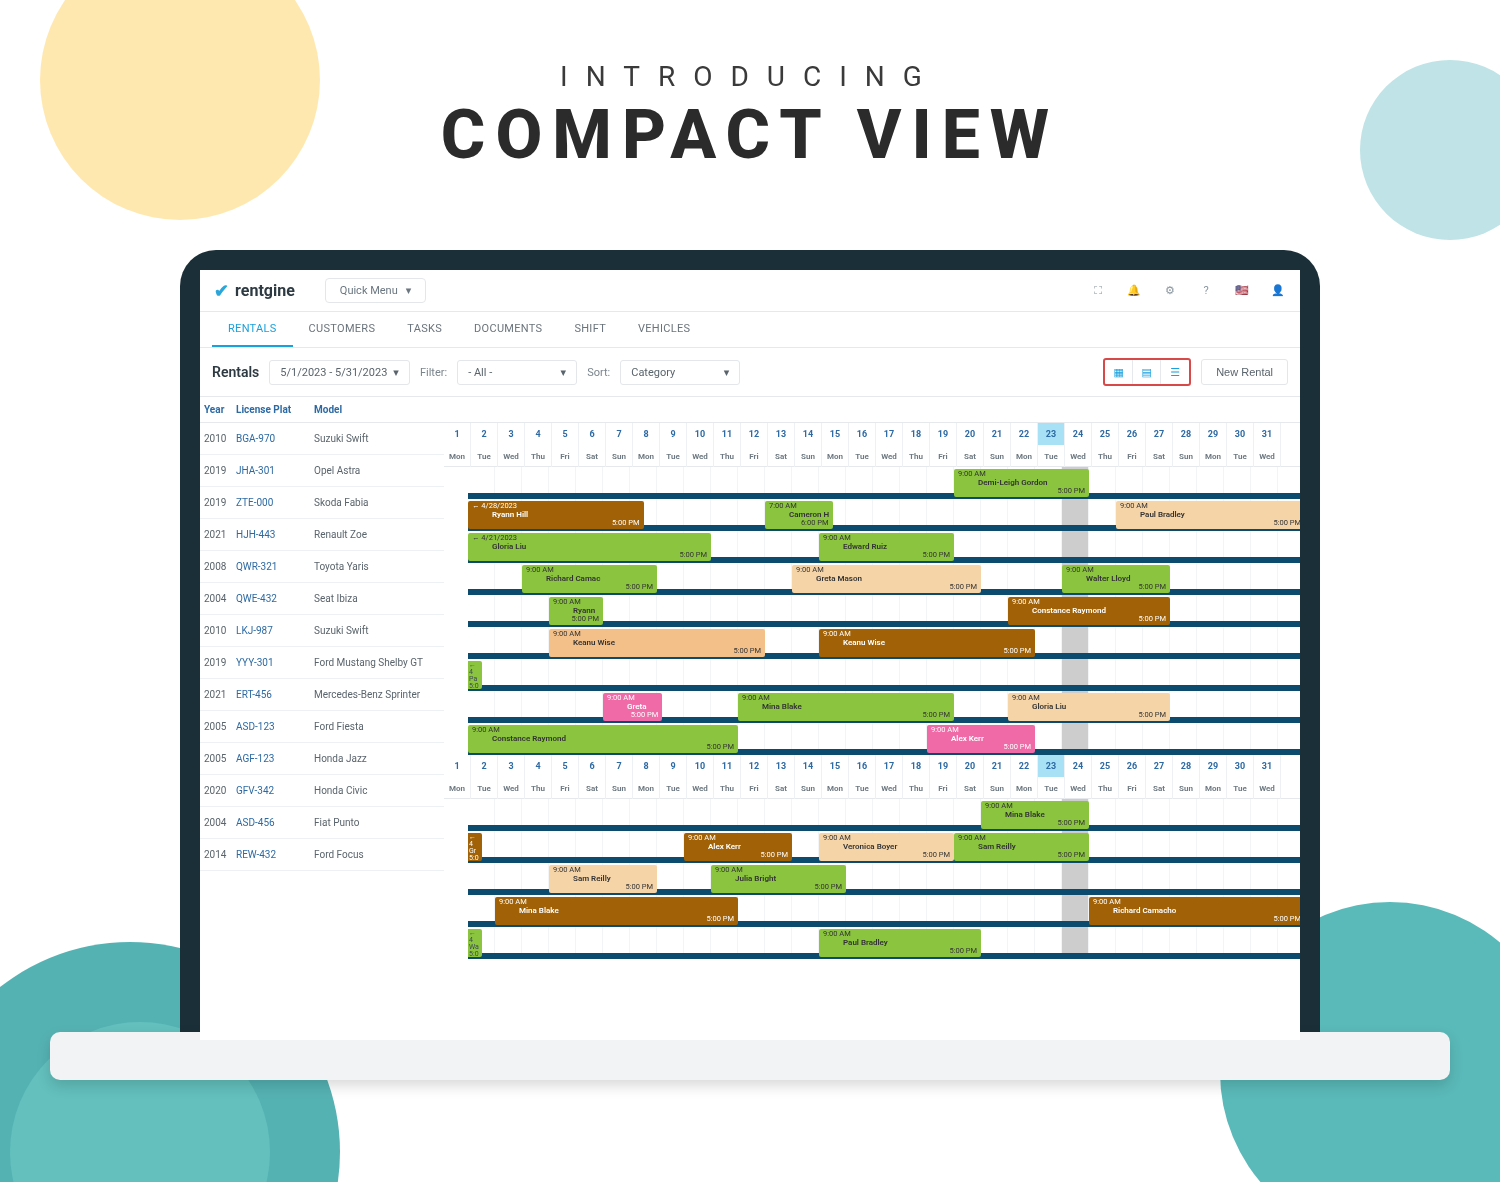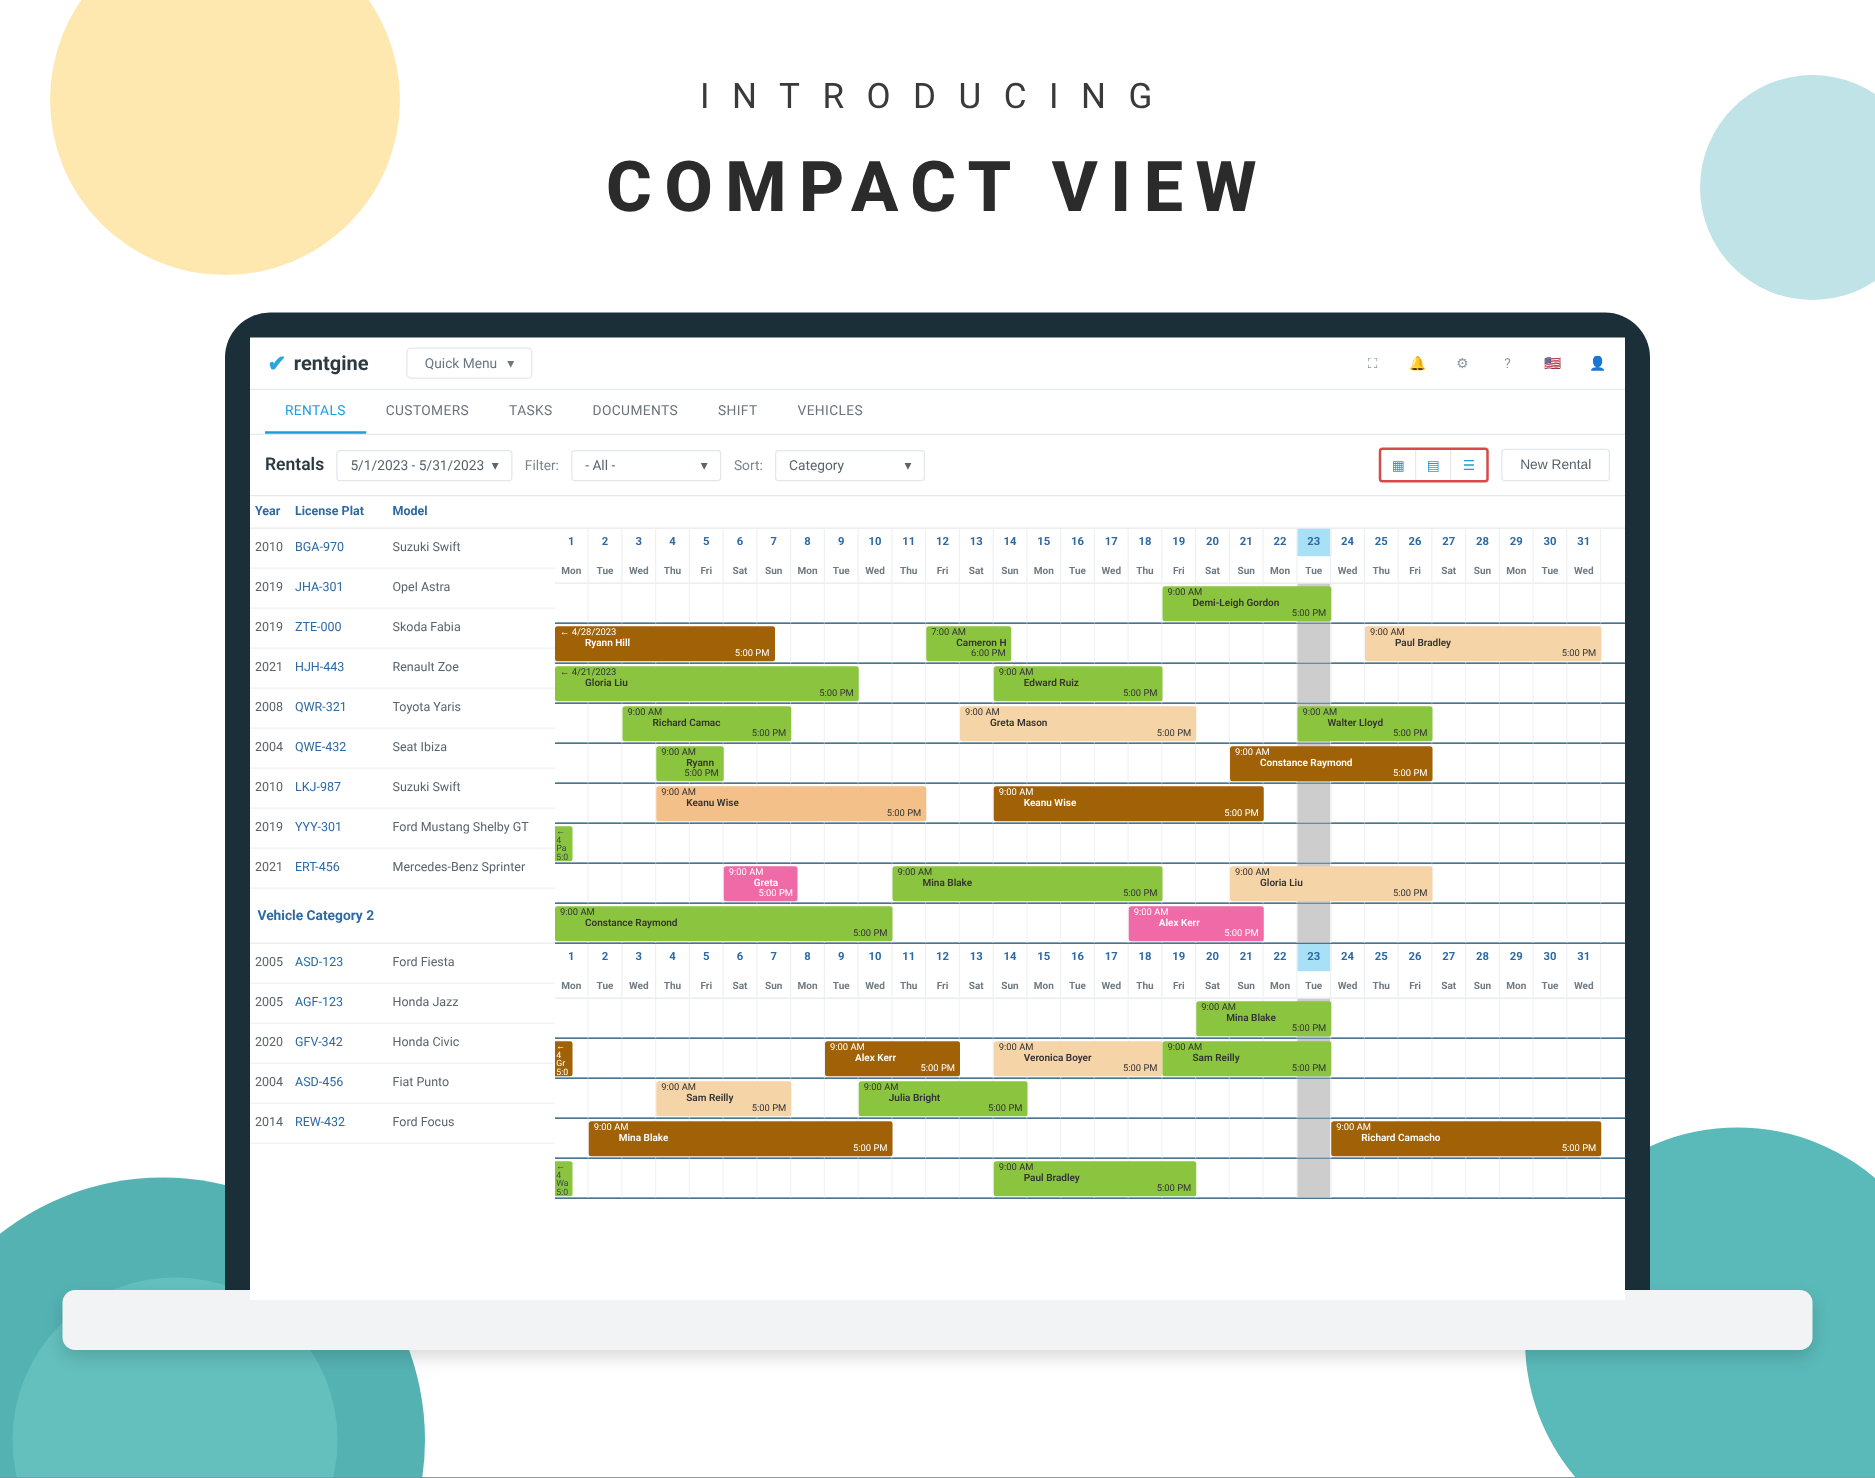--- a/index.html
+++ b/index.html
@@ -7,21 +7,21 @@
 
 .bg-circle { position: absolute; border-radius: 50%; }
 .bg-circle.tl { width: 280px; height: 280px; background: #ffe8b0; top: -60px; left: 40px; }
 .bg-circle.tr { width: 180px; height: 180px; background: #bfe3e6; top: 60px; right: -40px; }
 .bg-circle.bl1 { width: 420px; height: 420px; background: #2b9fa0; bottom: -180px; left: -80px; opacity: .8; }
 .bg-circle.bl2 { width: 260px; height: 260px; background: #6cc9c3; bottom: -100px; left: 10px; opacity: .6; }
 .bg-circle.br { width: 340px; height: 340px; background: #5abab9; bottom: -60px; right: -60px; }
 
 .hero { position: absolute; top: 60px; left: 0; right: 0; text-align: center; color: #2e2e2e; }
 .hero .intro { font-size: 28px; letter-spacing: 18px; font-weight: 400; color: #3a3a3a; }
-.hero .title { font-size: 56px; letter-spacing: 10px; font-weight: 800; margin-top: 24px; color: #2b2b2b; }
+.hero .title { font-size: 68px; letter-spacing: 10px; font-weight: 800; margin-top: 2px; color: #2b2b2b; }
 
 .laptop { position: absolute; top: 250px; left: 180px; width: 1140px; height: 820px; }
 .laptop-bezel { position: absolute; inset: 0; background: #1b2f38; border-radius: 36px 36px 0 0; }
 .laptop-screen { position: absolute; top: 20px; left: 20px; right: 20px; bottom: 30px; background: #fff; overflow: hidden; }
 .laptop-base { position: absolute; bottom: -10px; left: -130px; right: -130px; height: 48px; background: #f1f3f5; border-radius: 10px; box-shadow: 0 6px 14px rgba(0,0,0,.15); }
 
 .app { display: flex; flex-direction: column; height: 100%; font-size: 11px; color: #3b4a54; }
 .topbar { display: flex; align-items: center; padding: 8px 14px; border-bottom: 1px solid #e6e9ec; }
 .logo { display: flex; align-items: center; gap: 6px; font-weight: 700; font-size: 16px; color: #2d3a42; }
 .logo .mark { color: #2aa6db; font-size: 18px; }
@@ -56,21 +56,21 @@
 .v-row .c-model { flex: 1; white-space: nowrap; overflow: hidden; text-overflow: ellipsis; }
 
 .timeline { flex: 1; position: relative; }
 .tl-head { height: 44px; border-bottom: 1px solid #e6e9ec; }
 .tl-head-empty { height: 26px; border-bottom: 1px solid #e6e9ec; }
 .tl-head .days { display: flex; height: 22px; }
 .tl-head .dows { display: flex; height: 22px; }
 .tl-head .day, .tl-head .dow { width: 27px; flex: none; text-align: center; font-size: 9px; color: #2d6aa3; font-weight: 700; border-right: 1px solid #eef1f3; display: flex; align-items: center; justify-content: center; }
 .tl-head .day.today { background: #a8e0f5; }
 .tl-head .dow { font-size: 8px; color: #6f7a82; }
-.tl-row { height: 32px; border-bottom: 1px solid #0c4a6e; position: relative; }
+.tl-row { height: 32px; border-bottom: 6px solid #0c4a6e; position: relative; margin-left: 24px; }
 .tl-row .grid-bg { position: absolute; inset: 0; display: flex; }
 .tl-row .grid-bg .cell { width: 27px; flex: none; border-right: 1px solid #f2f4f6; }
 .tl-row .grid-bg .cell.todaycol { background: #cdcdcd; }
 .bar { position: absolute; top: 2px; height: 28px; border-radius: 2px; padding: 1px 4px; font-size: 8px; line-height: 1.1; overflow: hidden; color: #333; display: flex; flex-direction: column; justify-content: center; }
 .bar .time-start { font-size: 7.5px; }
 .bar .name { font-weight: 600; white-space: nowrap; padding-left: 20px; }
 .bar .time-end { font-size: 7.5px; text-align: right; }
 .stub { position: absolute; top: 2px; height: 28px; left: 0; width: 14px; border-radius: 0 2px 2px 0; font-size: 7px; overflow: hidden; padding: 1px; line-height: 1; }
 .c-green { background: #8bc53f; }
 .c-blue { background: #a16207; color: #fff; }
@@ -197,21 +197,20 @@
               <div class="v-row">
                 <div class="c-year">2019</div>
                 <div class="c-plate">YYY-301</div>
                 <div class="c-model">Ford Mustang Shelby GT</div>
               </div>
               <div class="v-row">
                 <div class="c-year">2021</div>
                 <div class="c-plate">ERT-456</div>
                 <div class="c-model">Mercedes-Benz Sprinter</div>
               </div>
-              <div class="cat-row">Vehicle Category 2</div>
               <div class="v-row">
                 <div class="c-year">2005</div>
                 <div class="c-plate">ASD-123</div>
                 <div class="c-model">Ford Fiesta</div>
               </div>
               <div class="v-row">
                 <div class="c-year">2005</div>
                 <div class="c-plate">AGF-123</div>
                 <div class="c-model">Honda Jazz</div>
               </div>

